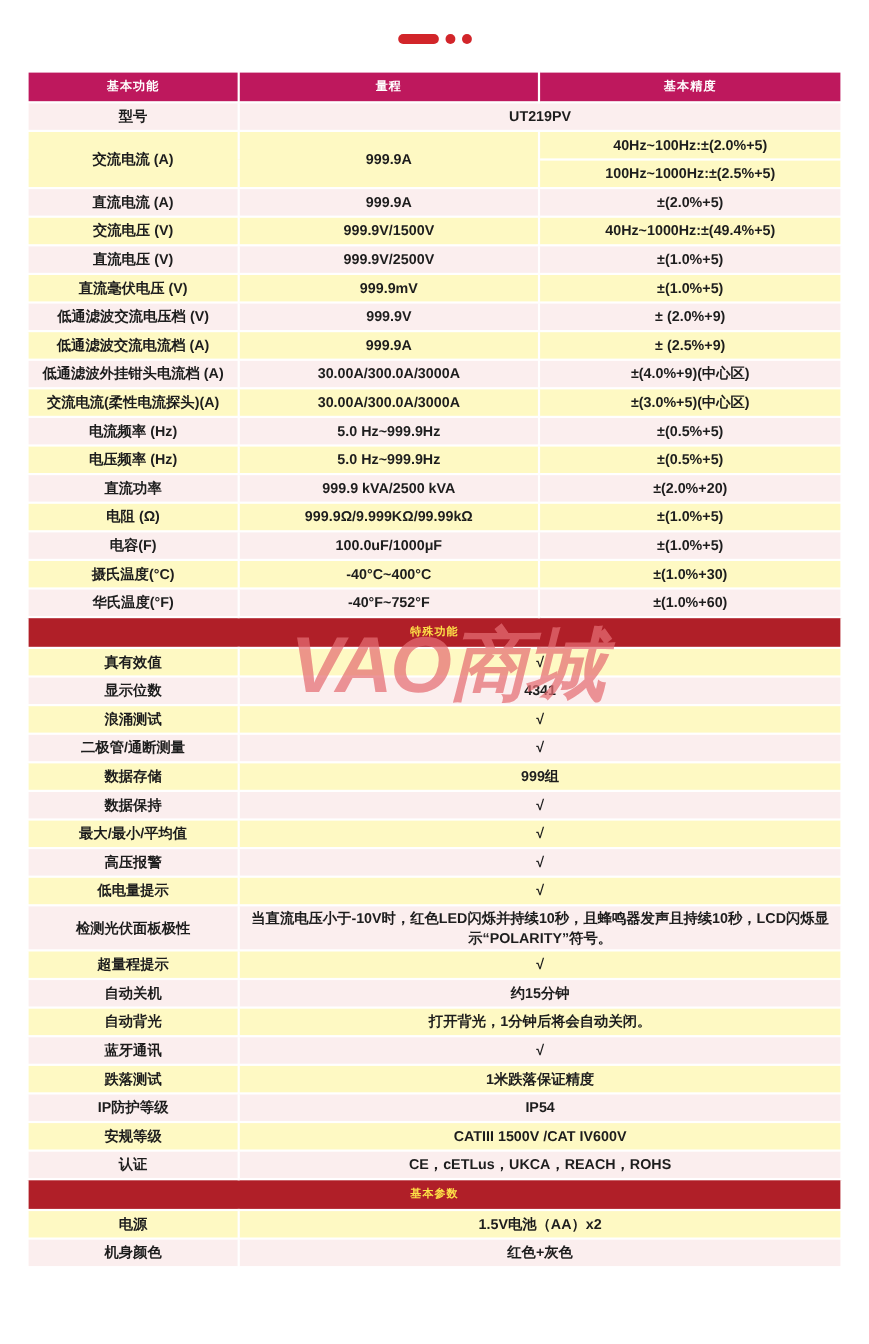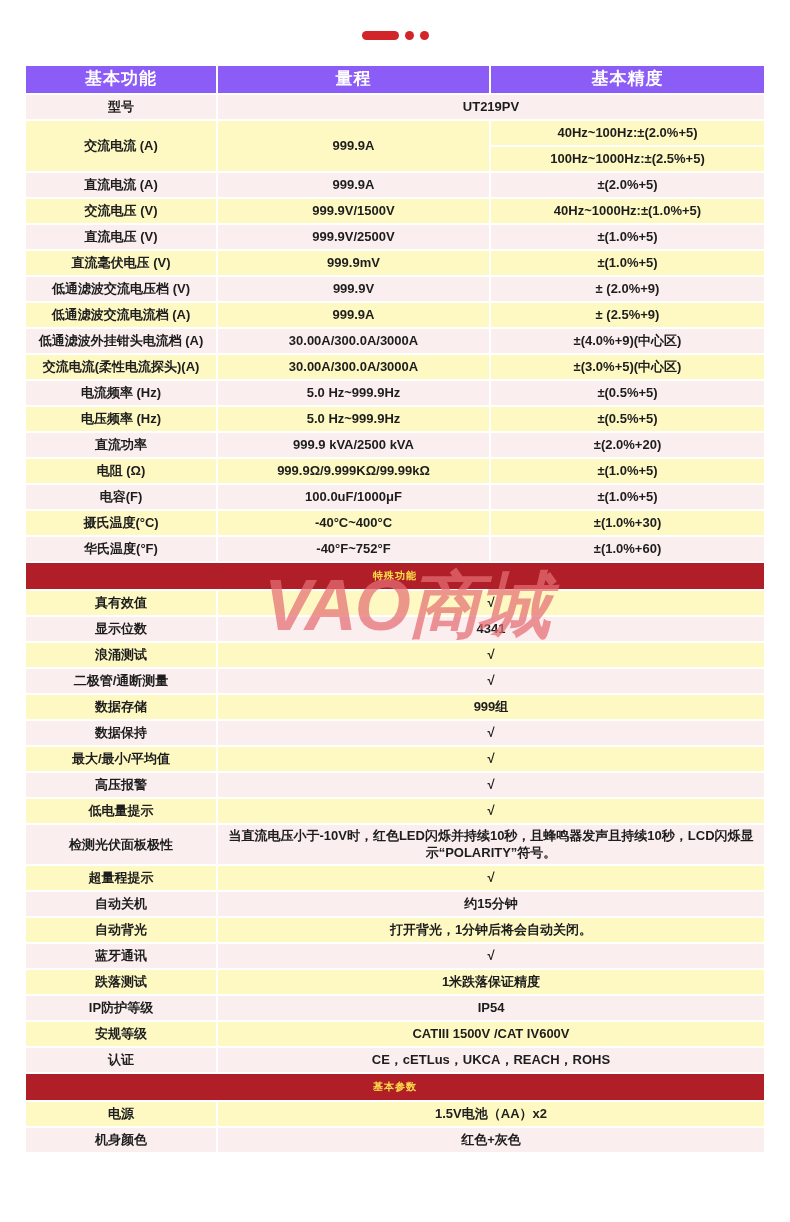--- a/index.html
+++ b/index.html
@@ -42,24 +42,24 @@
     border:2px solid #ffffff;
     text-align:center;
     vertical-align:middle;
     font-size:13px;
     font-weight:700;
     padding:2px 8px;
     height:20px;
     line-height:1.35;
   }
   .spec th{
-    background:#8b5cf6;
+    background:#be185d;
     color:#ffffff;
     height:22px;
-    font-size:17px;
+    font-size:11px;
     letter-spacing:1px;
   }
   tr.band td{
     background:#b01f28;
     color:#fde047;
     height:22px;
     font-size:10px;
     letter-spacing:1px;
   }
   tr.pink td{background:#fbeeee;text-align:center;}
@@ -117,21 +117,21 @@
           <td>100Hz~1000Hz:±(2.5%+5)</td>
         </tr>
         <tr class="pink">
           <td>直流电流 (A)</td>
           <td>999.9A</td>
           <td>±(2.0%+5)</td>
         </tr>
         <tr class="gray">
           <td>交流电压 (V)</td>
           <td>999.9V/1500V</td>
-          <td>40Hz~1000Hz:±(1.0%+5)</td>
+          <td>40Hz~1000Hz:±(49.4%+5)</td>
         </tr>
         <tr class="pink">
           <td>直流电压 (V)</td>
           <td>999.9V/2500V</td>
           <td>±(1.0%+5)</td>
         </tr>
         <tr class="gray">
           <td>直流毫伏电压 (V)</td>
           <td>999.9mV</td>
           <td>±(1.0%+5)</td>

